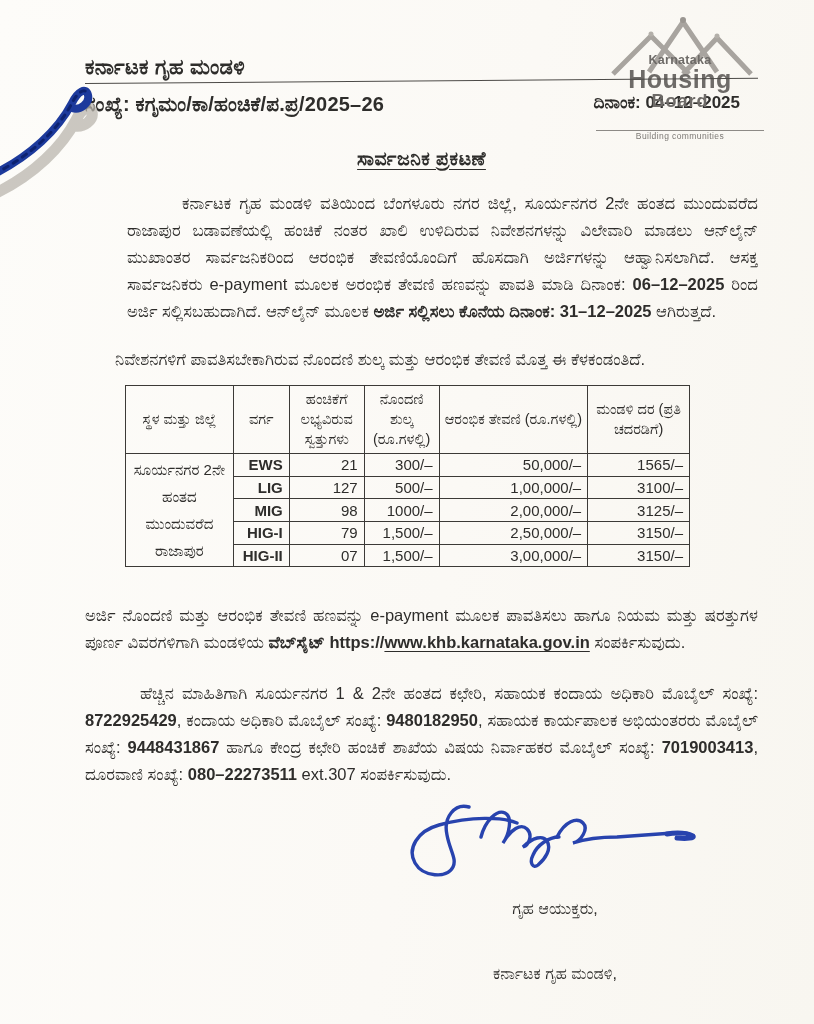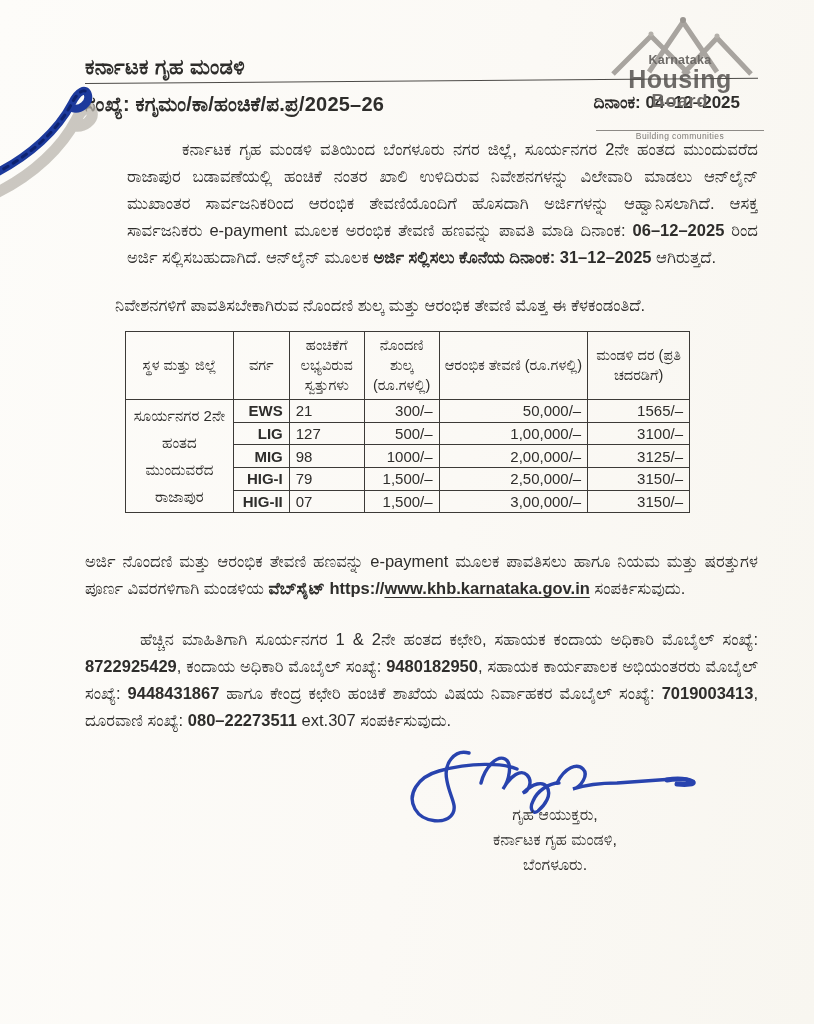--- a/index.html
+++ b/index.html
@@ -46,28 +46,28 @@
   .url { font-weight:bold; }
   .url-u { font-weight:bold; text-decoration:underline; text-underline-offset:3px; }
   .table-intro { margin-top:26px; padding-left:30px; font-size:16.5px; }
 
   
   table.fees { border-collapse:collapse; margin:16px 0 0 40px; width:565px; font-size:15px; }
   table.fees th, table.fees td { border:1.6px solid #3c3a37; padding:2px 6px; }
   table.fees th { font-weight:normal; font-size:14.5px; text-align:center; padding:4px 4px; line-height:1.35; }
   td.loc { text-align:center; font-size:15px; line-height:1.8; padding:4px 8px; }
   td.cat { text-align:right; font-weight:bold; font-family:"Liberation Sans",sans-serif; }
-  td.cnt { text-align:left; }
+  td.cnt { text-align:right; }
   td.amt { text-align:right; padding-right:12px; }
   .col1{width:108px;} .col2{width:56px;} .col3{width:75px;} .col4{width:75px;} .col5{width:149px;} .col6{width:102px;}
 
   
   .sig-block { width:330px; margin:6px 38px 0 auto; text-align:center; position:relative; }
   .sig-svg { display:block; margin:0 auto -24px auto; }
-  .sig-line { font-size:16px; line-height:1.55; }
+  .sig-line { font-size:16px; line-height:1.55;margin-top:40px; }
 </style>
 </head>
 <body>
 
 <div class="page">
 
   <svg class="thread" viewBox="0 0 120 170">
     <path d="M -6 140 C 30 122, 58 95, 72 68 C 78 56, 86 52, 88 60 C 90 68, 80 76, 70 74" fill="none" stroke="#b9b5ae" stroke-width="11" stroke-linecap="round" opacity="0.75" transform="translate(4,14)"></path>
     <path d="M -6 136 C 30 118, 58 92, 72 65 C 78 53, 86 49, 88 57 C 90 65, 80 73, 72 70" fill="none" stroke="#1d3a9c" stroke-width="8" stroke-linecap="round"></path>
     <path d="M -6 136 C 30 118, 58 92, 72 65 C 78 53, 86 49, 88 57" fill="none" stroke="#0d2270" stroke-width="3" stroke-dasharray="5 6" stroke-linecap="round"></path>
@@ -92,20 +92,23 @@
 
   <div class="content">
 
     <div class="org-name">ಕರ್ನಾಟಕ ಗೃಹ ಮಂಡಳಿ</div>
     <div class="header-rule"></div>
     <div class="ref-row">
       <span class="ref-no">ಸಂಖ್ಯೆ: ಕಗೃಮಂ/ಕಾ/ಹಂಚಿಕೆ/ಪ.ಪ್ರ/2025–26</span>
       <span class="doc-date">ದಿನಾಂಕ: 04–12–2025</span>
     </div>
 
+    <div class="doc-title">
+      <span>ಸಾರ್ವಜನಿಕ ಪ್ರಕಟಣೆ</span>
+    </div>
 
     <p class="para p1"><span>ಕರ್ನಾಟಕ ಗೃಹ ಮಂಡಳಿ ವತಿಯಿಂದ ಬೆಂಗಳೂರು ನಗರ ಜಿಲ್ಲೆ, ಸೂರ್ಯನಗರ 2ನೇ ಹಂತದ ಮುಂದುವರೆದ ರಾಜಾಪುರ ಬಡಾವಣೆಯಲ್ಲಿ ಹಂಚಿಕೆ ನಂತರ ಖಾಲಿ ಉಳಿದಿರುವ ನಿವೇಶನಗಳನ್ನು ವಿಲೇವಾರಿ ಮಾಡಲು ಆನ್‌ಲೈನ್ ಮುಖಾಂತರ ಸಾರ್ವಜನಿಕರಿಂದ ಆರಂಭಿಕ ತೇವಣಿಯೊಂದಿಗೆ ಹೊಸದಾಗಿ ಅರ್ಜಿಗಳನ್ನು ಆಹ್ವಾನಿಸಲಾಗಿದೆ. ಆಸಕ್ತ ಸಾರ್ವಜನಿಕರು e-payment ಮೂಲಕ ಅರಂಭಿಕ ತೇವಣಿ ಹಣವನ್ನು ಪಾವತಿ ಮಾಡಿ ದಿನಾಂಕ: </span><span class="b">06–12–2025</span><span> ರಿಂದ ಅರ್ಜಿ ಸಲ್ಲಿಸಬಹುದಾಗಿದೆ. ಆನ್‌ಲೈನ್ ಮೂಲಕ </span><span class="b">ಅರ್ಜಿ ಸಲ್ಲಿಸಲು ಕೊನೆಯ ದಿನಾಂಕ: 31–12–2025</span><span> ಆಗಿರುತ್ತದೆ.</span></p>
 
     <div class="table-intro">ನಿವೇಶನಗಳಿಗೆ ಪಾವತಿಸಬೇಕಾಗಿರುವ ನೊಂದಣಿ ಶುಲ್ಕ ಮತ್ತು ಆರಂಭಿಕ ತೇವಣಿ ಮೊತ್ತ ಈ ಕೆಳಕಂಡಂತಿದೆ.</div>
 
     <table class="fees">
       <colgroup>
         <col class="col1">
           <col class="col2">
           <col class="col3">

